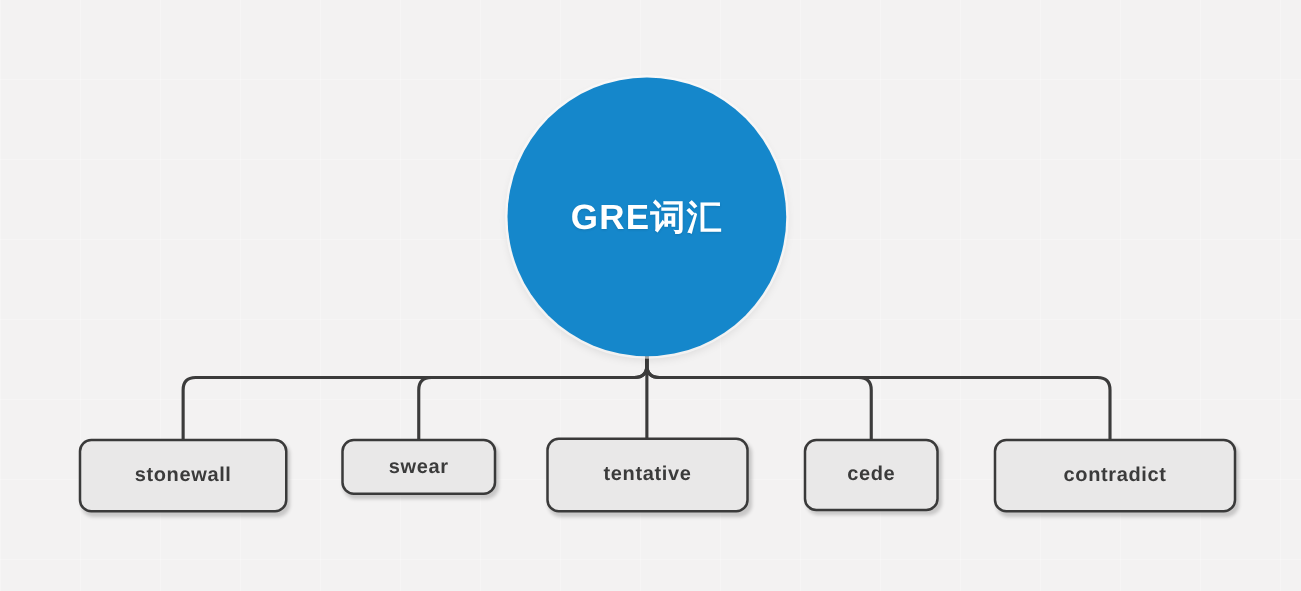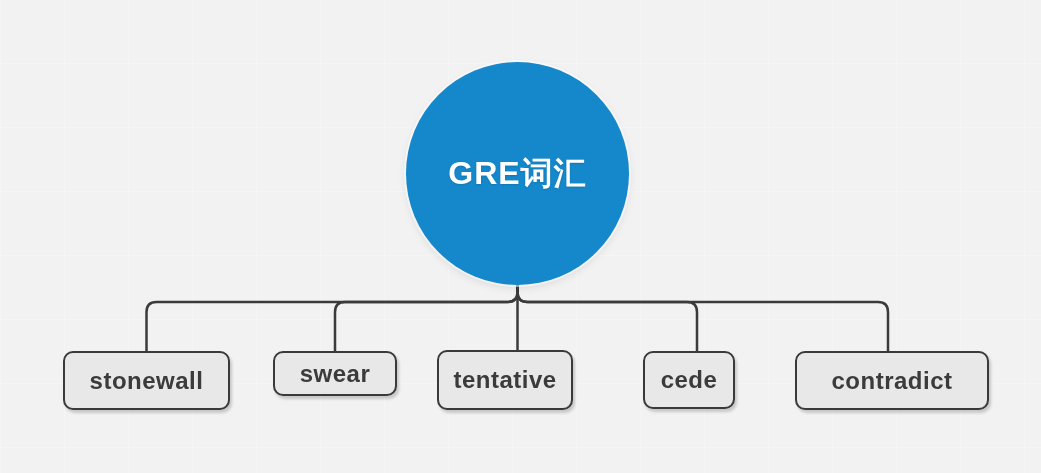--- a/index.html
+++ b/index.html
@@ -42,49 +42,49 @@
     border-radius: 50%;
     background: #1587cb;
     display: flex;
     align-items: center;
     justify-content: center;
     box-shadow: 0 0 0 2px rgba(255,255,255,0.55), 0 3px 8px rgba(0,0,0,0.10);
     cursor: pointer;
   }
   .root-node .root-label {
     color: #ffffff;
-    font-size: 32px;
+    font-size: 28px;
     font-weight: bold;
     letter-spacing: 1px;
     white-space: nowrap;
     text-shadow: 0 1px 2px rgba(0,0,0,0.12);
   }
   .child-node {
     position: absolute;
     box-sizing: border-box;
     background: #e9e8e8;
     border: 2px solid #3a3a3a;
     border-radius: 10px;
     display: flex;
     align-items: center;
     justify-content: center;
     box-shadow: 2px 3px 3px rgba(0,0,0,0.18);
     cursor: pointer;
   }
   .child-node .child-label {
     color: #3b3b3b;
-    font-size: 24px;
+    font-size: 16px;
     font-weight: 600;
     letter-spacing: 0.5px;
     white-space: nowrap;
   }
   .child-0 { left: 63px;  top: 351px; width: 167px; height: 59px; }
   .child-1 { left: 273px; top: 351px; width: 124px; height: 45px; }
-  .child-2 { left: 437px; top: 350px; width: 136px; height: 60px; }
-  .child-3 { left: 643px; top: 351px; width: 92px; height: 58px; }
+  .child-2 { left: 437px; top: 350px; width: 162px; height: 60px; }
+  .child-3 { left: 643px; top: 351px; width: 108px; height: 58px; }
   .child-4 { left: 795px; top: 351px; width: 194px; height: 59px; }
 </style>
 </head>
 <body>
 
 <div class="canvas">
 
   <svg class="connectors" viewBox="0 0 1041 473" xmlns="http://www.w3.org/2000/svg">
     <g fill="none" stroke="#3b3b3b" stroke-width="2.5" stroke-linecap="round">
       <path d="M517.5 284 V292 Q517.5 302 507.5 302 H156.5 Q146.5 302 146.5 312 V351"></path>

